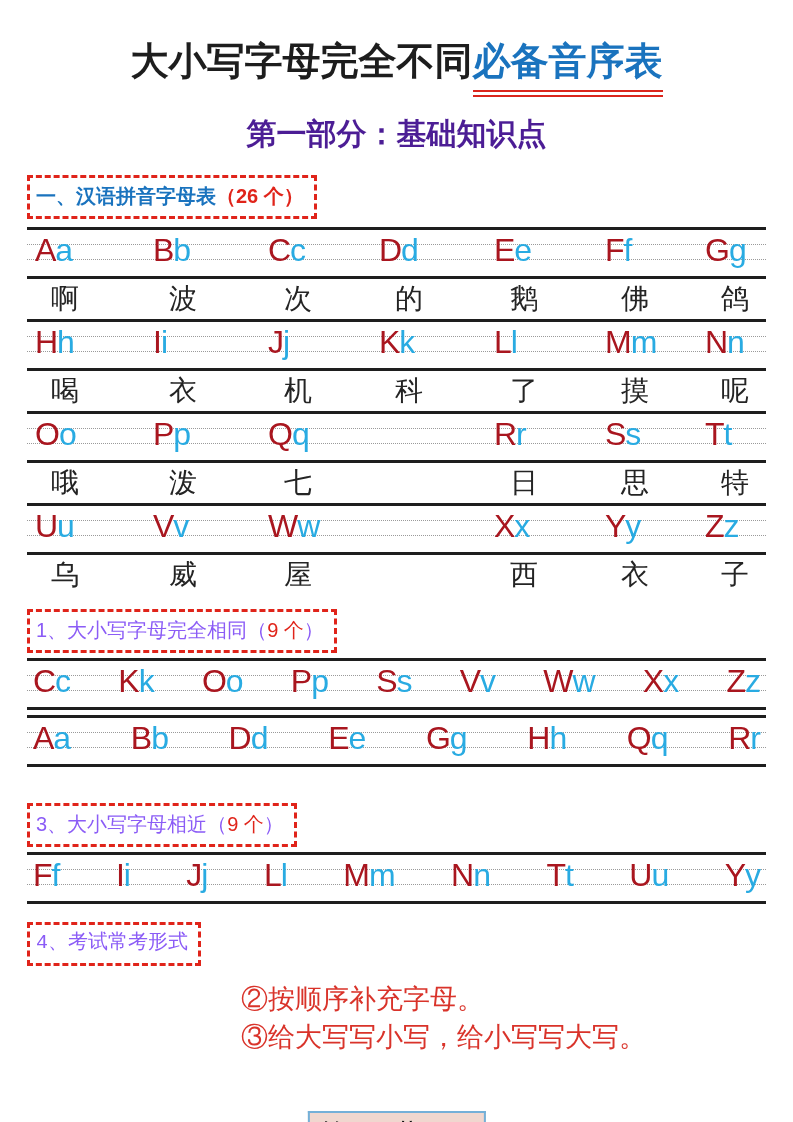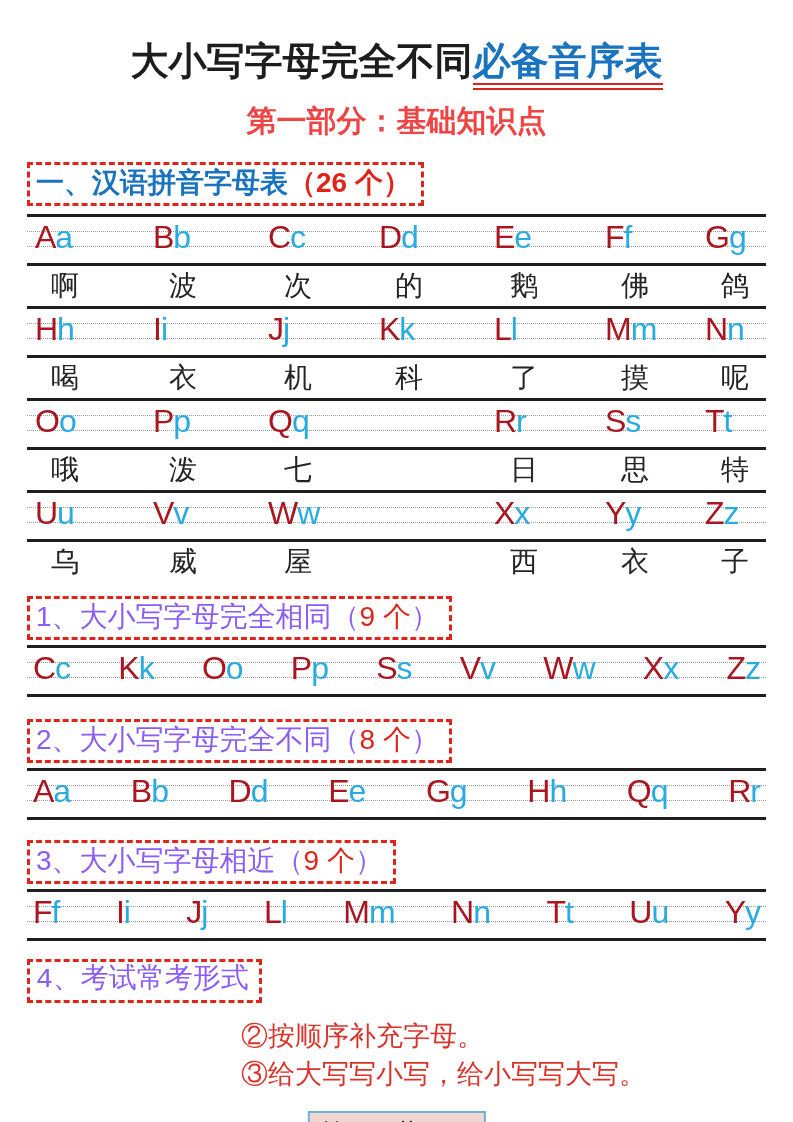--- a/index.html
+++ b/index.html
@@ -1,24 +1,24 @@
 <!DOCTYPE html>
 <html><head>
 <meta charset="utf-8">
 <style>
   html,body{margin:0;padding:0;background:#ffffff;}
   body{width:793px;height:1122px;overflow:hidden;font-family:"Liberation Sans",sans-serif;}
   .page{box-sizing:border-box;width:793px;height:1122px;padding:0 27px;position:relative;}
 
   
   .title{margin-top:36px;text-align:center;font-size:38px;font-weight:bold;color:#1d1d1d;white-space:nowrap;}
-  .title .hl{color:#1a73be;border-bottom:7px double #da251c;padding-bottom:1px;}
-  .subtitle{margin-top:14px;text-align:center;font-size:30px;font-weight:bold;color:#ef4444;}
-
-  .secbox{display:inline-block;border:3px dashed #e0241a;padding:2px 10px 4px 6px;font-size:28px;line-height:32px;white-space:nowrap;background:#fff;}
+  .title .hl{color:#1a73be;border-bottom:7px double #da251c;padding-bottom:8px;}
+  .subtitle{margin-top:27px;text-align:center;font-size:30px;font-weight:bold;color:#4c1d95;}
+
+  .secbox{display:inline-block;border:3px dashed #e0241a;padding:2px 10px 4px 6px;font-size:20px;line-height:32px;white-space:nowrap;background:#fff;}
   .secbox.main{margin-top:20px;font-weight:bold;}
   .secbox .blue{color:#1a73be;}
   .secbox .red{color:#e0241a;}
   .secbox .blk{color:#8b5cf6;}
 
   
   .ruled{position:relative;height:46px;border-top:3px solid #1e1e1e;border-bottom:3px solid #1e1e1e;}
   .ruled::before,.ruled::after{content:"";position:absolute;left:0;right:0;border-top:1px dotted #9a9a9a;z-index:0;}
   .ruled::before{top:14px;}
   .ruled::after{top:29px;}
@@ -161,37 +161,34 @@
       <div class="lc"><span class="U">O</span><span class="L">o</span></div>
       <div class="lc"><span class="U">P</span><span class="L">p</span></div>
       <div class="lc"><span class="U">S</span><span class="L">s</span></div>
       <div class="lc"><span class="U">V</span><span class="L">v</span></div>
       <div class="lc"><span class="U">W</span><span class="L">w</span></div>
       <div class="lc"><span class="U">X</span><span class="L">x</span></div>
       <div class="lc"><span class="U">Z</span><span class="L">z</span></div>
     </div>
   </div>
 
-  <div class="sub-head" style="margin-top:22px;">
-    <div class="secbox"><span class="blk">2、大小写字母完全不同（</span><span class="red">8 个</span><span class="blk">）</span></div>
-  </div>
   <div class="ruled sub-ruled">
     <div class="spread">
       <div class="lc"><span class="U">A</span><span class="L">a</span></div>
       <div class="lc"><span class="U">B</span><span class="L">b</span></div>
       <div class="lc"><span class="U">D</span><span class="L">d</span></div>
       <div class="lc"><span class="U">E</span><span class="L">e</span></div>
       <div class="lc"><span class="U">G</span><span class="L">g</span></div>
       <div class="lc"><span class="U">H</span><span class="L">h</span></div>
       <div class="lc"><span class="U">Q</span><span class="L">q</span></div>
       <div class="lc"><span class="U">R</span><span class="L">r</span></div>
     </div>
   </div>
 
-  <div class="sub-head" style="margin-top:20px;">
+  <div class="sub-head" style="margin-top:36px;">
     <div class="secbox"><span class="blk">3、大小写字母相近（</span><span class="red">9 个</span><span class="blk">）</span></div>
   </div>
   <div class="ruled sub-ruled">
     <div class="spread">
       <div class="lc"><span class="U">F</span><span class="L">f</span></div>
       <div class="lc"><span class="U">I</span><span class="L">i</span></div>
       <div class="lc"><span class="U">J</span><span class="L">j</span></div>
       <div class="lc"><span class="U">L</span><span class="L">l</span></div>
       <div class="lc"><span class="U">M</span><span class="L">m</span></div>
       <div class="lc"><span class="U">N</span><span class="L">n</span></div>

